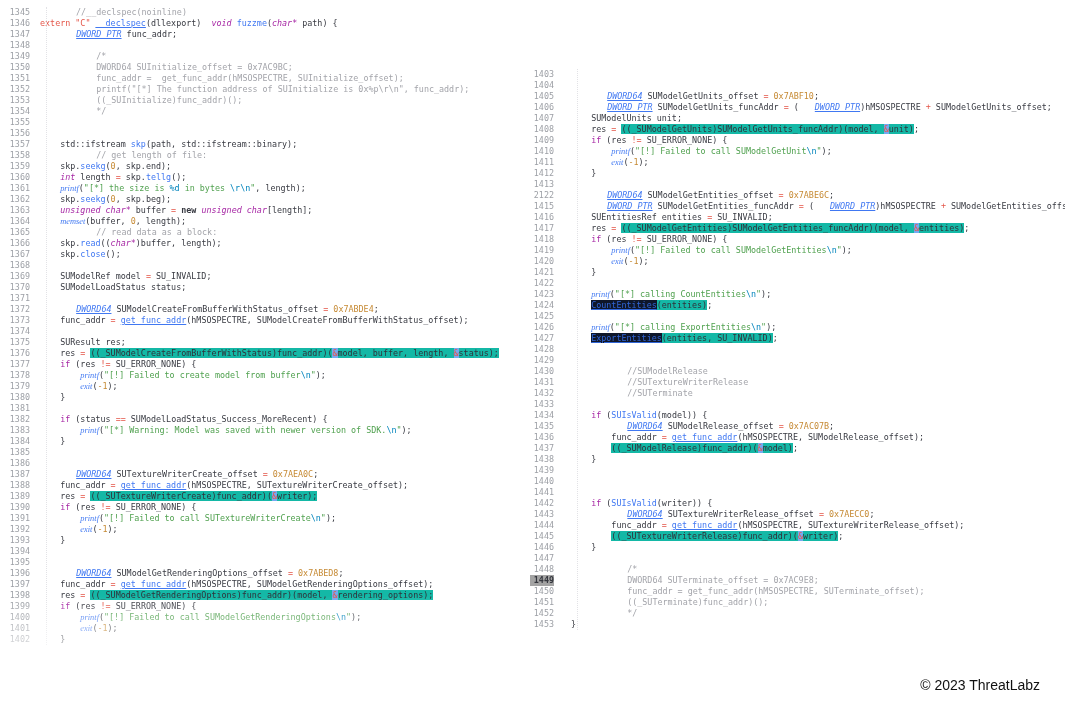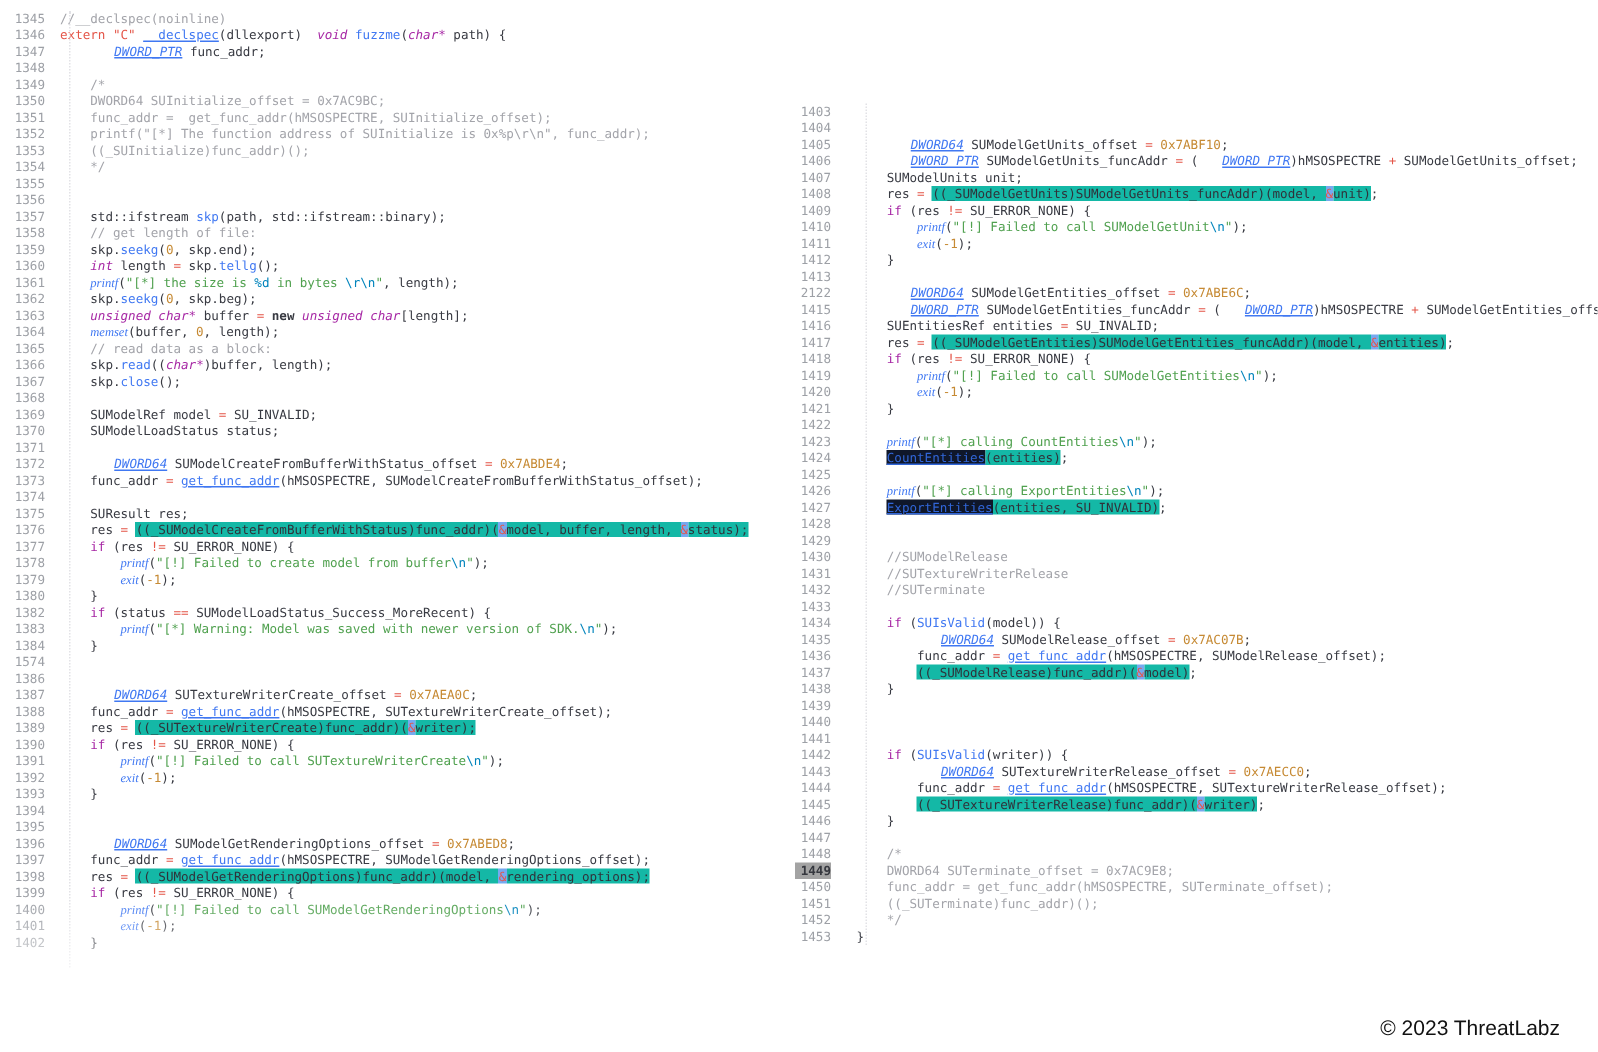--- a/index.html
+++ b/index.html
@@ -19,21 +19,21 @@
     display:inline-block;white-space:pre;
     font:8.4px/11px "DejaVu Sans Mono",monospace;color:#383a42;
   }
   .col-left .code{margin-left:10px;}
   .col-right .code{margin-left:17px;}
   .col-left{left:6px;top:7px;}
   .col-right{left:530px;top:69px;}
 
   
   .t-p{color:#383a42;}
-  .t-c{color:#a3a4aa;}
+  .t-c{color:#a3a4aa;margin-left:36px;}
   .t-r{color:#e45649;}
   .t-k{color:#a626a4;}
   .t-t{color:#a626a4;font-style:italic;}
   .t-b{color:#383a42;font-weight:bold;}
   .t-f{color:#4078f2;}
   .t-i{color:#4078f2;font-style:italic;font-family:Liberation Serif, serif;}
   .t-u{color:#4078f2;text-decoration:underline;}
   .t-d{color:#4078f2;font-style:italic;text-decoration:underline;margin-left:16px;}
   .t-s{color:#50a14f;}
   .t-e{color:#0184bc;}
@@ -88,24 +88,25 @@
     <div class="line"><span class="num">1371</span><span class="code"></span></div>
     <div class="line"><span class="num">1372</span><span class="code"><span class="t-p">    </span><span class="t-d">DWORD64</span><span class="t-p"> SUModelCreateFromBufferWithStatus_offset </span><span class="t-r">=</span><span class="t-p"> </span><span class="t-n">0x7ABDE4</span><span class="t-p">;</span></span></div>
     <div class="line"><span class="num">1373</span><span class="code"><span class="t-p">    func_addr </span><span class="t-r">=</span><span class="t-p"> </span><span class="t-u">get_func_addr</span><span class="t-p">(hMSOSPECTRE, SUModelCreateFromBufferWithStatus_offset);</span></span></div>
     <div class="line"><span class="num">1374</span><span class="code"></span></div>
     <div class="line"><span class="num">1375</span><span class="code"><span class="t-p">    SUResult res;</span></span></div>
     <div class="line"><span class="num">1376</span><span class="code"><span class="t-p">    res </span><span class="t-r">=</span><span class="t-p"> </span><span class="t-hp">((_SUModelCreateFromBufferWithStatus)func_addr)(</span><span class="t-hr">&amp;</span><span class="t-hp">model, buffer, length, </span><span class="t-hr">&amp;</span><span class="t-hp">status);</span></span></div>
     <div class="line"><span class="num">1377</span><span class="code"><span class="t-p">    </span><span class="t-k">if</span><span class="t-p"> (res </span><span class="t-r">!=</span><span class="t-p"> SU_ERROR_NONE) {</span></span></div>
     <div class="line"><span class="num">1378</span><span class="code"><span class="t-p">        </span><span class="t-i">printf</span><span class="t-p">(</span><span class="t-s">"[!] Failed to create model from buffer</span><span class="t-e">\n</span><span class="t-s">"</span><span class="t-p">);</span></span></div>
     <div class="line"><span class="num">1379</span><span class="code"><span class="t-p">        </span><span class="t-i">exit</span><span class="t-p">(</span><span class="t-n">-1</span><span class="t-p">);</span></span></div>
     <div class="line"><span class="num">1380</span><span class="code"><span class="t-p">    }</span></span></div>
+    <div class="line"><span class="num">1381</span><span class="code"></span></div>
     <div class="line"><span class="num">1382</span><span class="code"><span class="t-p">    </span><span class="t-k">if</span><span class="t-p"> (status </span><span class="t-r">==</span><span class="t-p"> SUModelLoadStatus_Success_MoreRecent) {</span></span></div>
     <div class="line"><span class="num">1383</span><span class="code"><span class="t-p">        </span><span class="t-i">printf</span><span class="t-p">(</span><span class="t-s">"[*] Warning: Model was saved with newer version of SDK.</span><span class="t-e">\n</span><span class="t-s">"</span><span class="t-p">);</span></span></div>
     <div class="line"><span class="num">1384</span><span class="code"><span class="t-p">    }</span></span></div>
-    <div class="line"><span class="num">1574</span><span class="code"></span></div>
+    <div class="line"><span class="num">1385</span><span class="code"></span></div>
     <div class="line"><span class="num">1386</span><span class="code"></span></div>
     <div class="line"><span class="num">1387</span><span class="code"><span class="t-p">    </span><span class="t-d">DWORD64</span><span class="t-p"> SUTextureWriterCreate_offset </span><span class="t-r">=</span><span class="t-p"> </span><span class="t-n">0x7AEA0C</span><span class="t-p">;</span></span></div>
     <div class="line"><span class="num">1388</span><span class="code"><span class="t-p">    func_addr </span><span class="t-r">=</span><span class="t-p"> </span><span class="t-u">get_func_addr</span><span class="t-p">(hMSOSPECTRE, SUTextureWriterCreate_offset);</span></span></div>
     <div class="line"><span class="num">1389</span><span class="code"><span class="t-p">    res </span><span class="t-r">=</span><span class="t-p"> </span><span class="t-hp">((_SUTextureWriterCreate)func_addr)(</span><span class="t-hr">&amp;</span><span class="t-hp">writer);</span></span></div>
     <div class="line"><span class="num">1390</span><span class="code"><span class="t-p">    </span><span class="t-k">if</span><span class="t-p"> (res </span><span class="t-r">!=</span><span class="t-p"> SU_ERROR_NONE) {</span></span></div>
     <div class="line"><span class="num">1391</span><span class="code"><span class="t-p">        </span><span class="t-i">printf</span><span class="t-p">(</span><span class="t-s">"[!] Failed to call SUTextureWriterCreate</span><span class="t-e">\n</span><span class="t-s">"</span><span class="t-p">);</span></span></div>
     <div class="line"><span class="num">1392</span><span class="code"><span class="t-p">        </span><span class="t-i">exit</span><span class="t-p">(</span><span class="t-n">-1</span><span class="t-p">);</span></span></div>
     <div class="line"><span class="num">1393</span><span class="code"><span class="t-p">    }</span></span></div>
     <div class="line"><span class="num">1394</span><span class="code"></span></div>
     <div class="line"><span class="num">1395</span><span class="code"></span></div>

